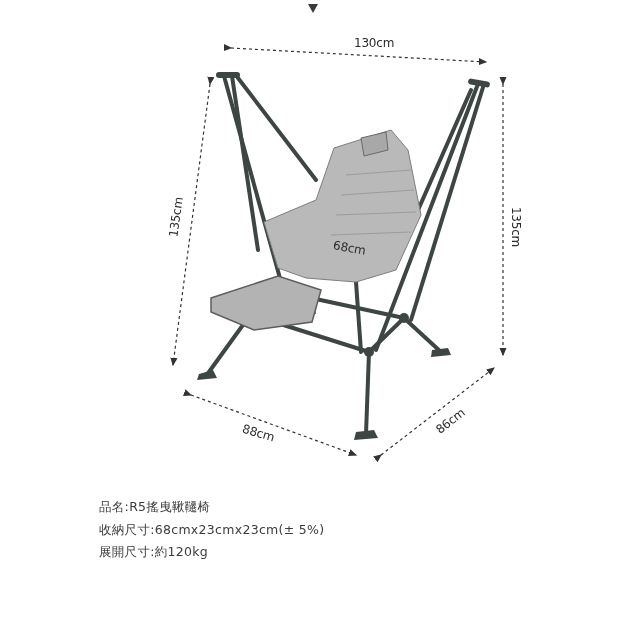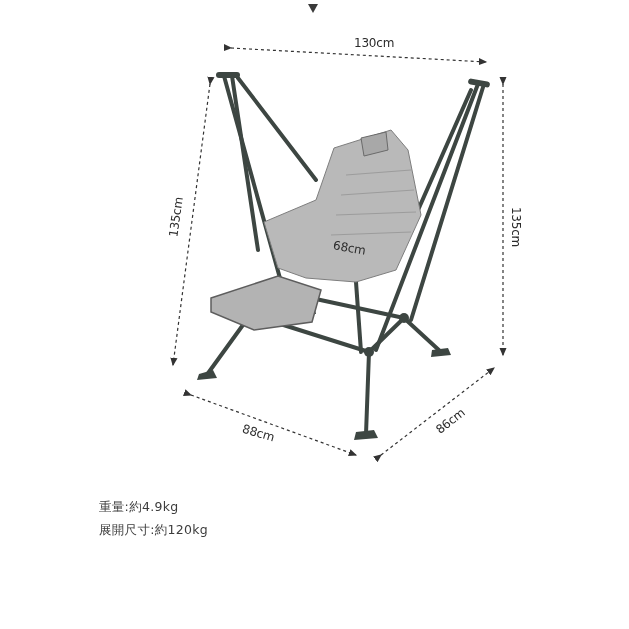--- a/index.html
+++ b/index.html
@@ -77,18 +77,21 @@
   <span class="dim-label" style="left:338px; top:36px;">130cm</span>
   <span class="dim-label" style="left:140px; top:210px; transform: rotate(-82deg);">135cm</span>
   <span class="dim-label" style="left:480px; top:220px; transform: rotate(90deg);">135cm</span>
   <span class="dim-label" style="left:317px; top:241px; transform: rotate(10deg);">68cm</span>
   <span class="dim-label" style="left:226px; top:426px; transform: rotate(16deg);">88cm</span>
   <span class="dim-label" style="left:418px; top:414px; transform: rotate(-38deg);">86cm</span>
 </div>
 
 <div class="specs">
   <div class="spec-row">
-    <span class="spec-label">重量</span><span class="spec-sep">:</span><span class="spec-value">約4.9kg</span>
+    <span class="spec-label">品名</span><span class="spec-sep">:</span><span class="spec-value">R5搖曳鞦韆椅</span>
+  </div>
+  <div class="spec-row">
+    <span class="spec-label">收納尺寸</span><span class="spec-sep">:</span><span class="spec-value">68cmx23cmx23cm(± 5%)</span>
   </div>
   <div class="spec-row">
     <span class="spec-label">展開尺寸</span><span class="spec-sep">:</span><span class="spec-value">約120kg</span>
   </div>
 </div>
 
 </body></html>

